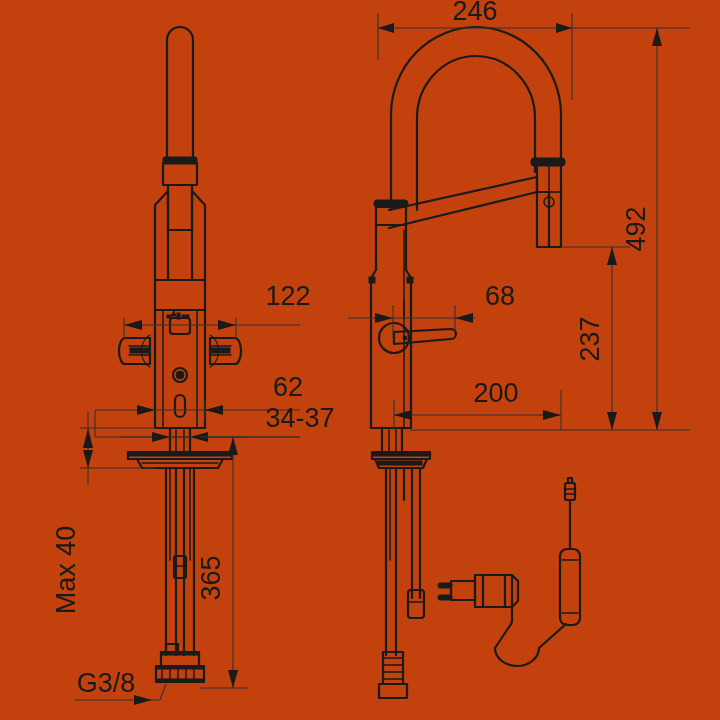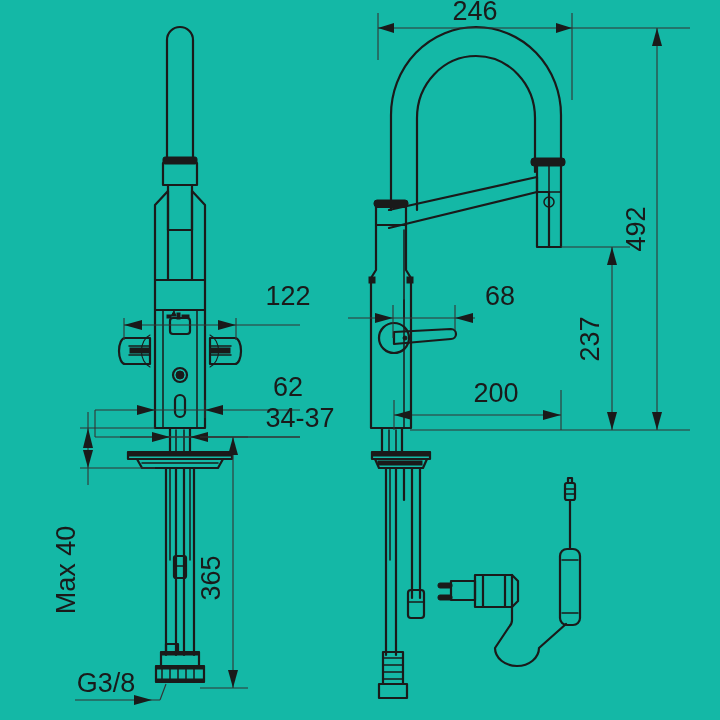--- a/index.html
+++ b/index.html
@@ -8,21 +8,21 @@
     padding: 0;
     background: #ffffff;
   }
   body {
     font-family: "Liberation Sans", sans-serif;
   }
   #sheet {
     position: relative;
     width: 720px;
     height: 720px;
-    background: #14b8a6;
+    background: #c2410c;
     overflow: hidden;
   }
   #sheet svg {
     display: block;
     width: 720px;
     height: 720px;
   }
   .dim-text {
     font-family: "Liberation Sans", sans-serif;
     font-size: 27px;

